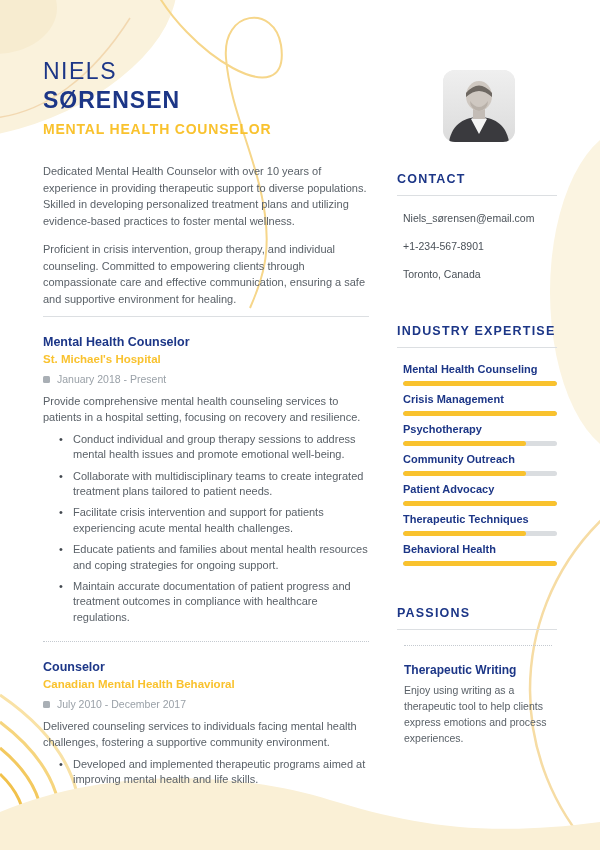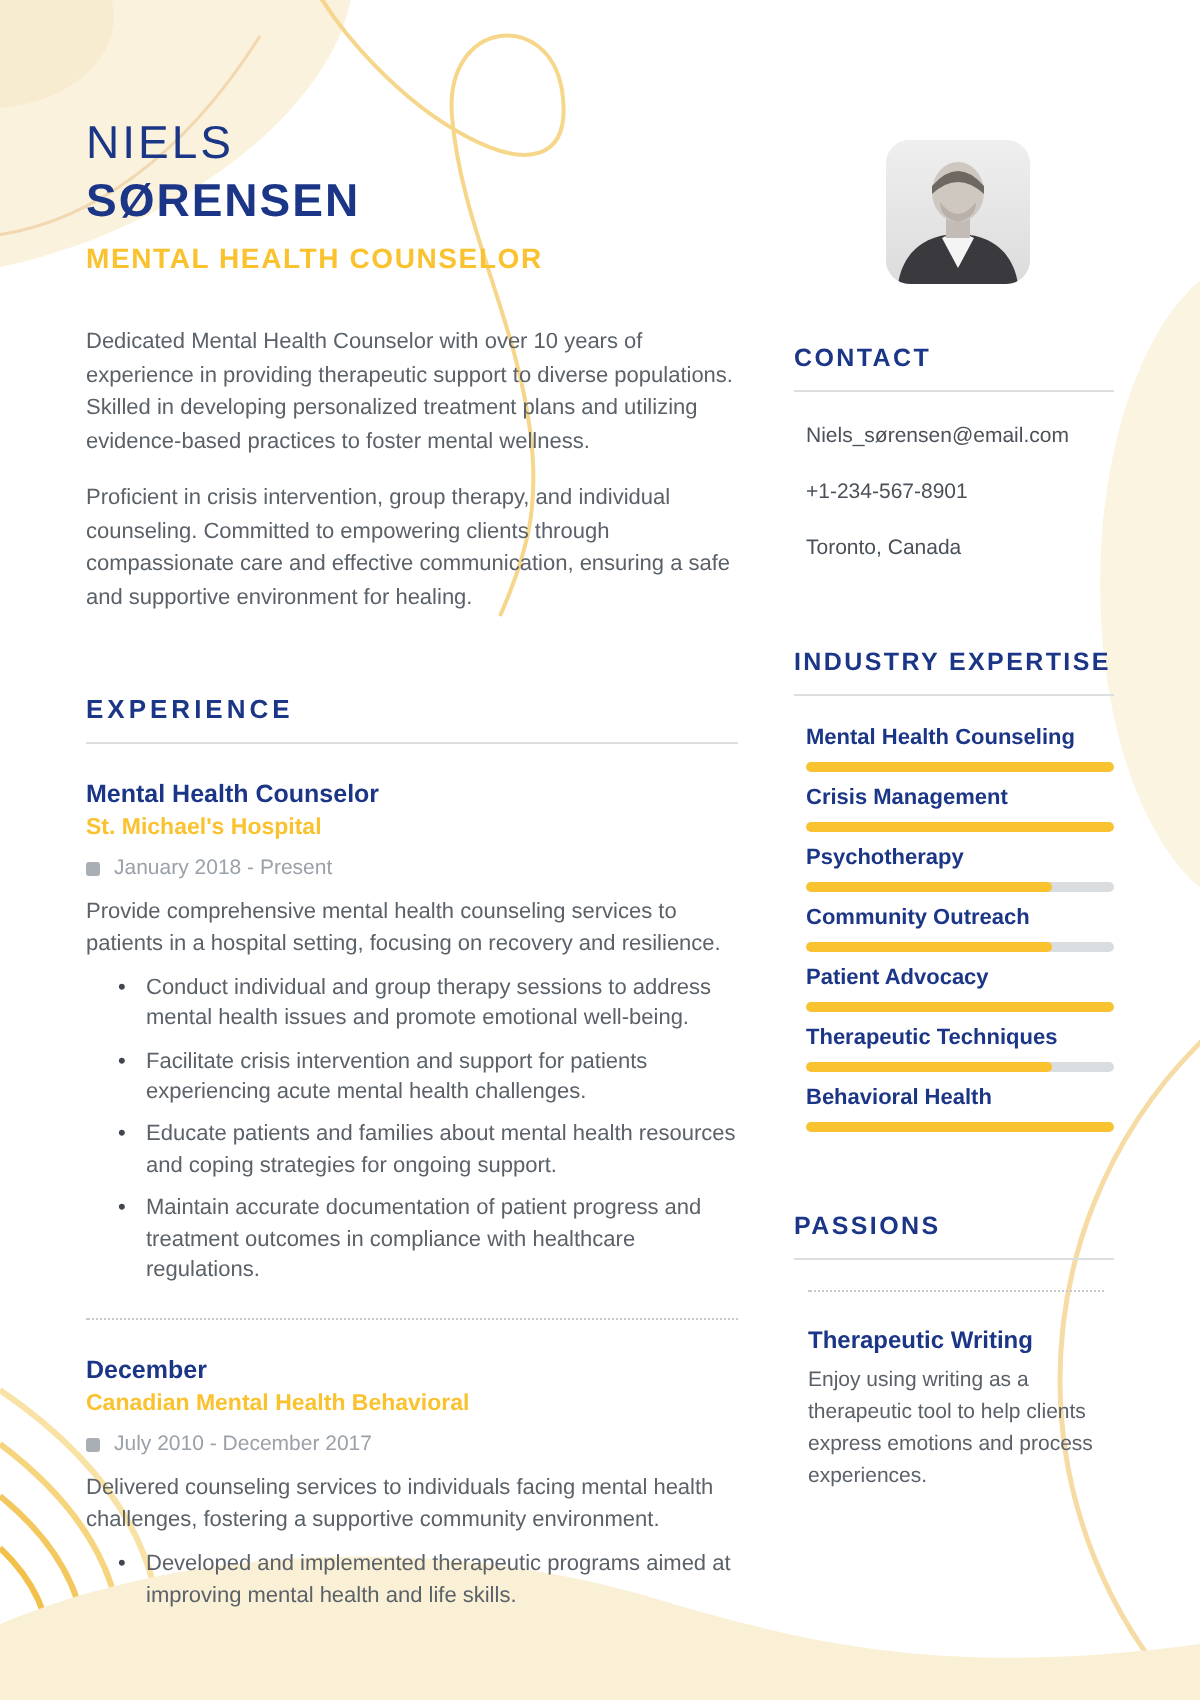--- a/index.html
+++ b/index.html
@@ -79,43 +79,43 @@
   <div class="left-col">
     <div>
       <div class="first-name">NIELS</div>
       <div class="last-name">SØRENSEN</div>
       <div class="job-title-text">MENTAL HEALTH COUNSELOR</div>
     </div>
 
     <p class="summary first">Dedicated Mental Health Counselor with over 10 years of experience in providing therapeutic support to diverse populations. Skilled in developing personalized treatment plans and utilizing evidence-based practices to foster mental wellness.</p>
     <p class="summary">Proficient in crisis intervention, group therapy, and individual counseling. Committed to empowering clients through compassionate care and effective communication, ensuring a safe and supportive environment for healing.</p>
 
-    <h2 class="section-heading">EXPERIENCE</h2>
     <hr class="solid-divider">
 
     <div class="job">
       <div class="job-role">Mental Health Counselor</div>
       <div class="job-company">St. Michael's Hospital</div>
       <div class="job-dates">
         <span class="calendar-glyph"></span>
         <span>January 2018 - Present</span>
       </div>
       <p class="job-desc">Provide comprehensive mental health counseling services to patients in a hospital setting, focusing on recovery and resilience.</p>
       <ul>
         <li>Conduct individual and group therapy sessions to address mental health issues and promote emotional well-being.</li>
+        <li>Collaborate with multidisciplinary teams to create integrated treatment plans tailored to patient needs.</li>
         <li>Facilitate crisis intervention and support for patients experiencing acute mental health challenges.</li>
         <li>Educate patients and families about mental health resources and coping strategies for ongoing support.</li>
         <li>Maintain accurate documentation of patient progress and treatment outcomes in compliance with healthcare regulations.</li>
       </ul>
     </div>
 
     <hr class="dotted-divider jobs-divider">
 
     <div class="job">
-      <div class="job-role">December</div>
+      <div class="job-role">Counselor</div>
       <div class="job-company">Canadian Mental Health Behavioral</div>
       <div class="job-dates">
         <span class="calendar-glyph"></span>
         <span>July 2010 - December 2017</span>
       </div>
       <p class="job-desc">Delivered counseling services to individuals facing mental health challenges, fostering a supportive community environment.</p>
       <ul>
         <li>Developed and implemented therapeutic programs aimed at improving mental health and life skills.</li>
 
       </ul>

